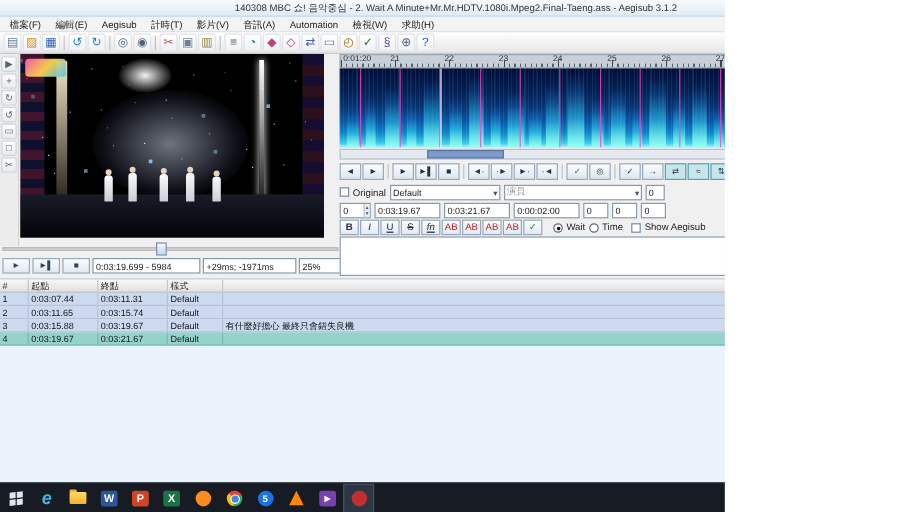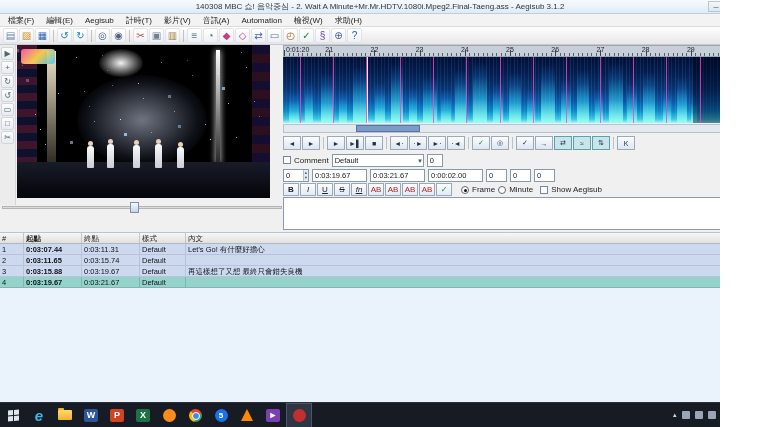--- a/index.html
+++ b/index.html
@@ -1,17 +1,17 @@
 <!DOCTYPE html>
 <html><head>
 <meta charset="utf-8">
 <style>
   * { margin:0; padding:0; box-sizing:border-box; }
   html,body { width:760px; height:427px; overflow:hidden; }
-  .win{position:relative;width:720px;height:427px;background:#f0f0f0;
+  .win{position:relative;width:604px;height:427px;background:#f0f0f0;
        font-family:"Liberation Sans","DejaVu Sans",sans-serif;font-size:8px;color:#222;overflow:hidden;}
 
   
   .titlebar{position:absolute;left:0;top:0;width:760px;height:14px;
     background:linear-gradient(#f8fbfe,#dfeaf6);border-bottom:1px solid #bcd0e4;
     text-align:center;line-height:14px;font-size:8px;color:#333;white-space:nowrap;}
   .wbtns{position:absolute;right:2px;top:1px;display:flex;gap:1px;}
   .wbtn{width:16px;height:11px;line-height:11px;text-align:center;font-size:7px;color:#445;
     background:linear-gradient(#f4f8fc,#dde6f0);border:1px solid #b8c6d6;}
 
@@ -121,21 +121,21 @@
   .szoom{position:absolute;left:752px;top:46px;width:5px;height:96px;background:linear-gradient(#e0e6ec,#c6d0d8);border:1px solid #aab4be;}
   .szhandle{position:absolute;left:-3px;top:30px;width:10px;height:5px;background:#93a5b7;border:1px solid #6f8093;}
   .greenled{position:absolute;left:738px;top:116px;width:19px;height:12px;border-radius:2px;
     background:linear-gradient(#a5e38f,#57b544);border:1px solid #3e8a30;}
 
   
   .grid{position:absolute;left:0;top:232px;width:760px;height:170px;background:#eaf2fb;border-top:1px solid #b8c4d0;}
   .ghead{display:flex;height:11px;background:linear-gradient(#f7f7f7,#e0e0e0);border-bottom:1px solid #b6b6b6;
     font-size:7.5px;line-height:11px;color:#222;}
   .gcell{border-right:1px solid #c6c6c6;padding-left:2px;white-space:nowrap;overflow:hidden;}
-  .c0{width:24px;} .c1{width:58px;font-weight:bold;} .c2{width:58px;} .c3{width:46px;} .c4{flex:1;}
+  .c0{width:24px;} .c1{width:58px;} .c2{width:58px;} .c3{width:46px;} .c4{flex:1;}
   .grow{display:flex;height:11px;font-size:7.5px;line-height:11px;color:#101418;background:#ccd9ee;
     border-bottom:1px solid #b7c4d8;}
   .grow .gcell{border-right:1px solid #b7c4d8;}
   .grow.selected{background:#95d2cc;border-bottom-color:#79b9b2;}
   .grow.selected .gcell{border-right-color:#79b9b2;}
 
   
   .taskbar{position:absolute;left:0;top:402px;width:760px;height:25px;background:#171b24;
     border-top:1px solid #2a3040;display:flex;align-items:center;}
   .tico{width:26px;height:25px;display:flex;align-items:center;justify-content:center;position:relative;}
@@ -227,20 +227,31 @@
         <div class="performer" style="left: 160px; height: 21px;"></div>
       </div>
     <div class="v-logo"></div>
   </div>
 
   <div class="vslider">
     <div class="vtrack"></div>
     <div class="vthumb"></div>
   </div>
 
+  <div class="vctrl">
+    <div class="vbtn">►</div>
+    <div class="vbtn">►▌</div>
+    <div class="vbtn">■</div>
+    <div class="sunken vtime">0:03:19.699 - 5984</div>
+    <div class="sunken voffset">+29ms; -1971ms</div>
+    <div class="sunken vzoom">
+      <span>25%</span>
+      <span class="carrow">▾</span>
+    </div>
+  </div>
 
   <div class="atimeline" id="atimeline">
       <span class="tlabel" style="left: 2px;">0:01:20</span>
       <span class="tlabel" style="left: 45.2px; transform: translateX(-50%);">21</span>
       <span class="tlabel" style="left: 90.4px; transform: translateX(-50%);">22</span>
       <span class="tlabel" style="left: 135.6px; transform: translateX(-50%);">23</span>
       <span class="tlabel" style="left: 180.8px; transform: translateX(-50%);">24</span>
       <span class="tlabel" style="left: 226px; transform: translateX(-50%);">25</span>
       <span class="tlabel" style="left: 271.2px; transform: translateX(-50%);">26</span>
       <span class="tlabel" style="left: 316.4px; transform: translateX(-50%);">27</span>
@@ -321,23 +332,27 @@
   <div class="sbarV">
     <div class="sthumbV"></div>
   </div>
   <div class="szoom">
     <div class="szhandle"></div>
   </div>
   <div class="greenled"></div>
 
   <div class="erow" style="top:153px;">
     <span class="cb"></span>
-    <span class="lbl">Comment</span>
+    <span class="lbl">Original</span>
     <div class="combo" style="width:92px;">
       <span>Default</span>
+      <span class="carrow">▾</span>
+    </div>
+    <div class="combo" style="width:115px;">
+      <span class="ph">演員</span>
       <span class="carrow">▾</span>
     </div>
     <div class="mbox" style="width:16px;">0</div>
   </div>
 
   <div class="erow" style="top:168px;">
     <div class="spin">0</div>
     <div class="tbox">0:03:19.67</div>
     <div class="tbox">0:03:21.67</div>
     <div class="tbox">0:00:02.00</div>
@@ -353,57 +368,55 @@
         <div class="fbtn" style="text-decoration: underline;">U</div>
         <div class="fbtn" style="text-decoration: line-through;">S</div>
         <div class="fbtn" style="font-style: italic; text-decoration: underline;">fn</div>
         <div class="fbtn" style="color: rgb(192, 32, 32);">AB</div>
         <div class="fbtn" style="color: rgb(192, 32, 32);">AB</div>
         <div class="fbtn" style="color: rgb(192, 32, 32);">AB</div>
         <div class="fbtn" style="color: rgb(192, 32, 32);">AB</div>
         <div class="fbtn" style="color: rgb(27, 138, 42);">✓</div>
       </span>
     <span class="radio sel" style="margin-left:6px;"></span>
-    <span class="lbl">Frame</span>
+    <span class="lbl">Wait</span>
     <span class="radio"></span>
-    <span class="lbl">Minute</span>
+    <span class="lbl">Time</span>
     <span class="cb" style="margin-left:4px;"></span>
     <span class="lbl">Show Aegisub</span>
   </div>
 
   <div class="etext"></div>
 
   <div class="grid">
     <div class="ghead" id="ghead">
         <div class="gcell c0">#</div>
         <div class="gcell c1">起點</div>
         <div class="gcell c2">終點</div>
         <div class="gcell c3">樣式</div>
-        <div class="gcell c4">內文</div>
       </div>
     <div id="grows">
         <div class="grow">
           <div class="gcell c0">1</div>
           <div class="gcell c1">0:03:07.44</div>
           <div class="gcell c2">0:03:11.31</div>
           <div class="gcell c3">Default</div>
-          <div class="gcell c4">Let's Go! 有什麼好擔心</div>
         </div>
         <div class="grow">
           <div class="gcell c0">2</div>
           <div class="gcell c1">0:03:11.65</div>
           <div class="gcell c2">0:03:15.74</div>
           <div class="gcell c3">Default</div>
         </div>
         <div class="grow">
           <div class="gcell c0">3</div>
           <div class="gcell c1">0:03:15.88</div>
           <div class="gcell c2">0:03:19.67</div>
           <div class="gcell c3">Default</div>
-          <div class="gcell c4">再這樣想了又想 最終只會錯失良機</div>
+          <div class="gcell c4">有什麼好擔心 最終只會錯失良機</div>
         </div>
         <div class="grow selected">
           <div class="gcell c0">4</div>
           <div class="gcell c1">0:03:19.67</div>
           <div class="gcell c2">0:03:21.67</div>
           <div class="gcell c3">Default</div>
           <div class="gcell c4"></div>
         </div>
       </div>
   </div>

